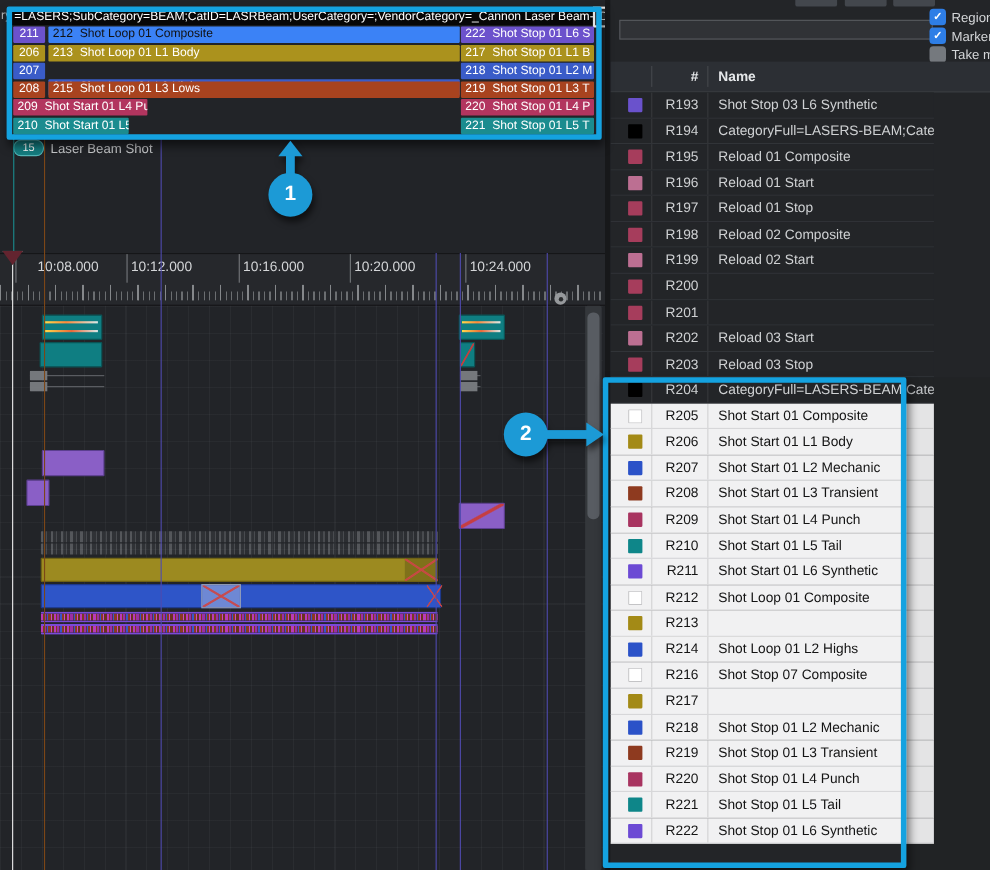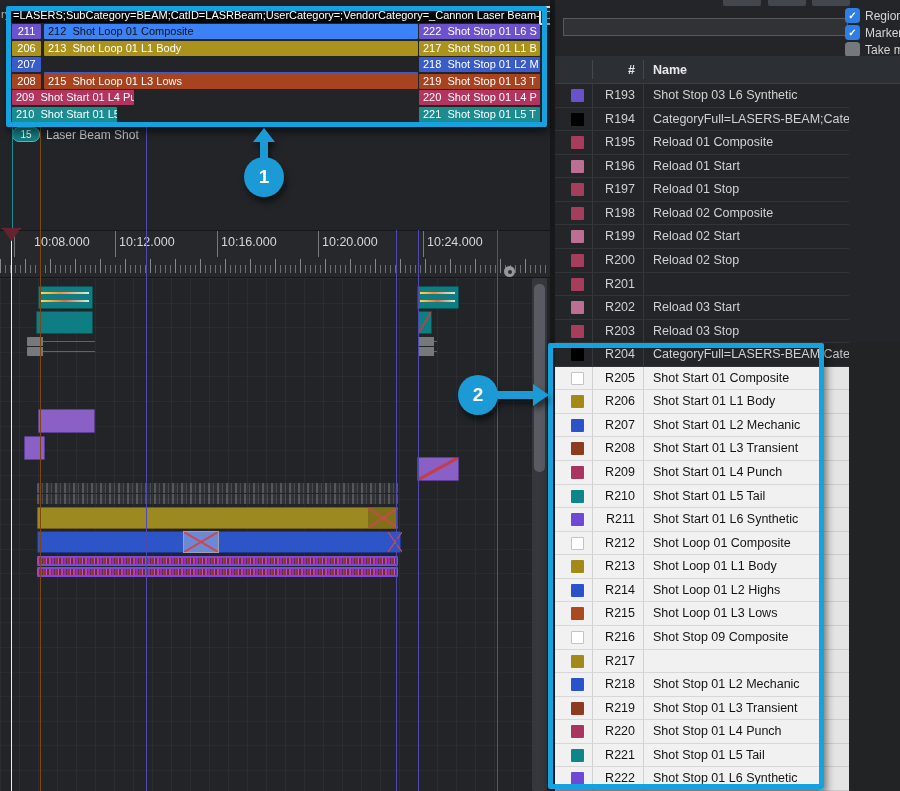--- a/index.html
+++ b/index.html
@@ -283,21 +283,20 @@
         <div class="cdiv" style="left: 88px;"></div>
         <div class="sw" style="background: rgb(188, 111, 146);"></div>
         <div class="num">R199</div>
         <div class="nm">Reload 02 Start</div>
       </div>
       <div class="trow dark">
         <div class="cdiv" style="left: 37px;"></div>
         <div class="cdiv" style="left: 88px;"></div>
         <div class="sw" style="background: rgb(166, 61, 92);"></div>
         <div class="num">R200</div>
-        <div class="nm">Reload 02 Stop</div>
       </div>
       <div class="trow dark">
         <div class="cdiv" style="left: 37px;"></div>
         <div class="cdiv" style="left: 88px;"></div>
         <div class="sw" style="background: rgb(166, 61, 92);"></div>
         <div class="num">R201</div>
       </div>
       <div class="trow dark">
         <div class="cdiv" style="left: 37px;"></div>
         <div class="cdiv" style="left: 88px;"></div>
@@ -373,42 +372,34 @@
         <div class="cdiv" style="left: 88px;"></div>
         <div class="sw" style="background: rgb(255, 255, 255); box-shadow: rgb(196, 196, 198) 0px 0px 0px 1px inset;"></div>
         <div class="num">R212</div>
         <div class="nm">Shot Loop 01 Composite</div>
       </div>
       <div class="trow light">
         <div class="cdiv" style="left: 37px;"></div>
         <div class="cdiv" style="left: 88px;"></div>
         <div class="sw" style="background: rgb(163, 138, 22);"></div>
         <div class="num">R213</div>
-        <div class="nm">Shot Loop 01 L1 Body</div>
       </div>
       <div class="trow light">
         <div class="cdiv" style="left: 37px;"></div>
         <div class="cdiv" style="left: 88px;"></div>
         <div class="sw" style="background: rgb(43, 82, 200);"></div>
         <div class="num">R214</div>
         <div class="nm">Shot Loop 01 L2 Highs</div>
       </div>
       <div class="trow light">
         <div class="cdiv" style="left: 37px;"></div>
         <div class="cdiv" style="left: 88px;"></div>
-        <div class="sw" style="background: rgb(171, 74, 30);"></div>
-        <div class="num">R215</div>
-        <div class="nm">Shot Loop 01 L3 Lows</div>
-      </div>
-      <div class="trow light">
-        <div class="cdiv" style="left: 37px;"></div>
-        <div class="cdiv" style="left: 88px;"></div>
         <div class="sw" style="background: rgb(255, 255, 255); box-shadow: rgb(196, 196, 198) 0px 0px 0px 1px inset;"></div>
         <div class="num">R216</div>
-        <div class="nm">Shot Stop 09 Composite</div>
+        <div class="nm">Shot Stop 07 Composite</div>
       </div>
       <div class="trow light">
         <div class="cdiv" style="left: 37px;"></div>
         <div class="cdiv" style="left: 88px;"></div>
         <div class="sw" style="background: rgb(163, 138, 22);"></div>
         <div class="num">R217</div>
       </div>
       <div class="trow light">
         <div class="cdiv" style="left: 37px;"></div>
         <div class="cdiv" style="left: 88px;"></div>

